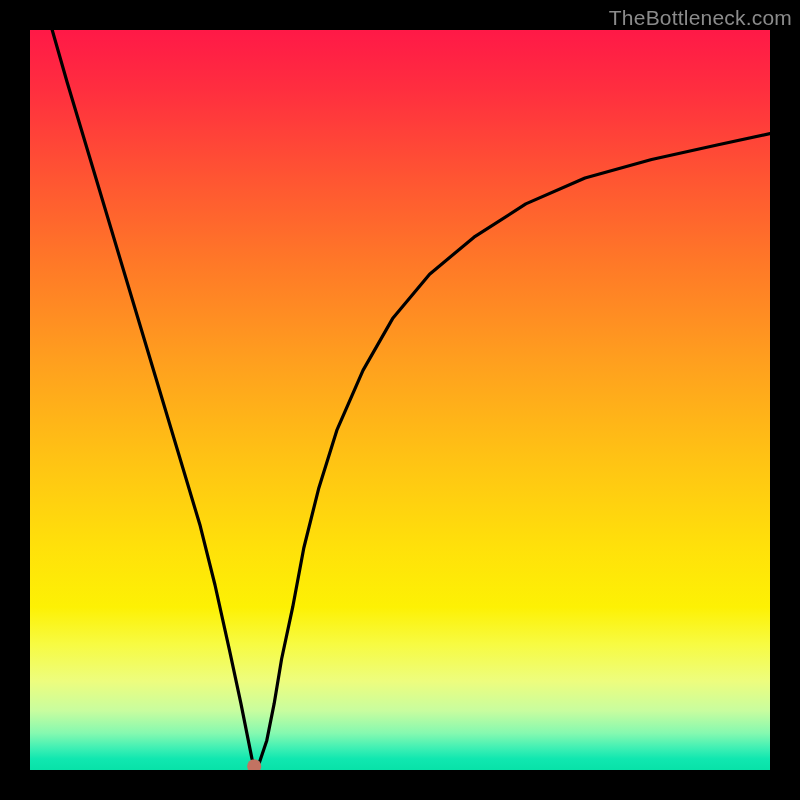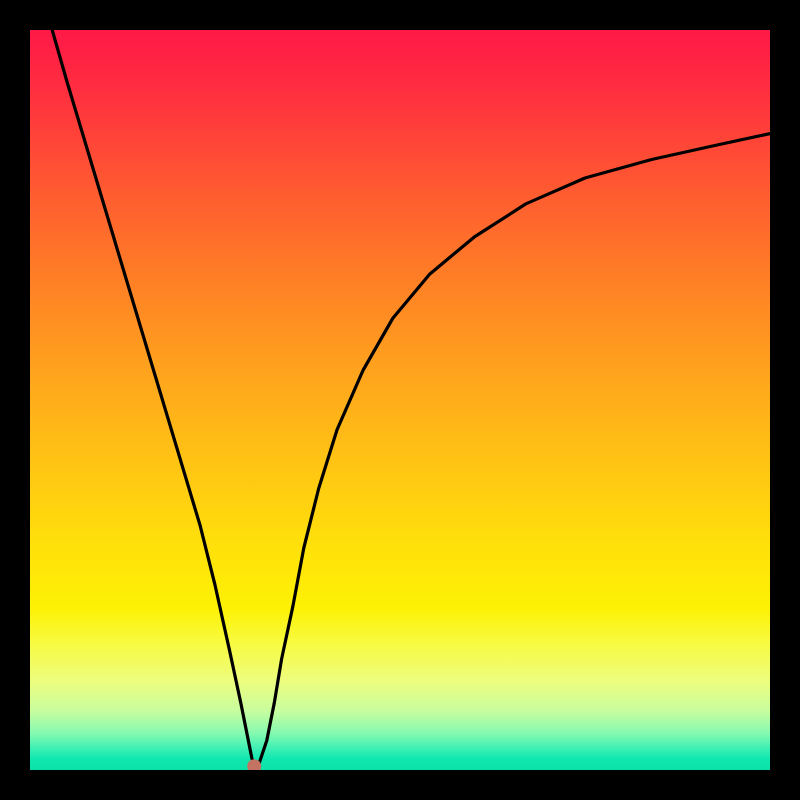--- a/index.html
+++ b/index.html
@@ -66,13 +66,14 @@
 </head>
 <body>
 
 <div class="chart-container">
   <div class="plot-area">
     <svg class="curve-svg" viewBox="0 0 740 740" preserveAspectRatio="none">
       <path class="curve-path" d="M22.20 0.00 L37.00 51.80 L59.20 125.80 L81.40 199.80 L103.60 273.80 L125.80 347.80 L148.00 421.80 L170.20 495.80 L185.00 555.00 L199.80 621.60 L210.90 673.40 L218.30 710.40 L222.00 728.90 L225.70 736.30 L229.40 732.60 L236.80 710.40 L244.20 673.40 L251.60 629.00 L262.70 577.20 L273.80 518.00 L288.60 458.80 L307.10 399.60 L333.00 340.40 L362.60 288.60 L399.60 244.20 L444.00 207.20 L495.80 173.90 L555.00 148.00 L621.60 129.50 L688.20 114.70 L740.00 103.60"></path>
       <circle class="marker" cx="224.22" cy="736.30" r="7" fill="#c27362"></circle>
     </svg>
   </div>
+  <div class="watermark">TheBottleneck.com</div>
 </div>
 
 </body></html>

